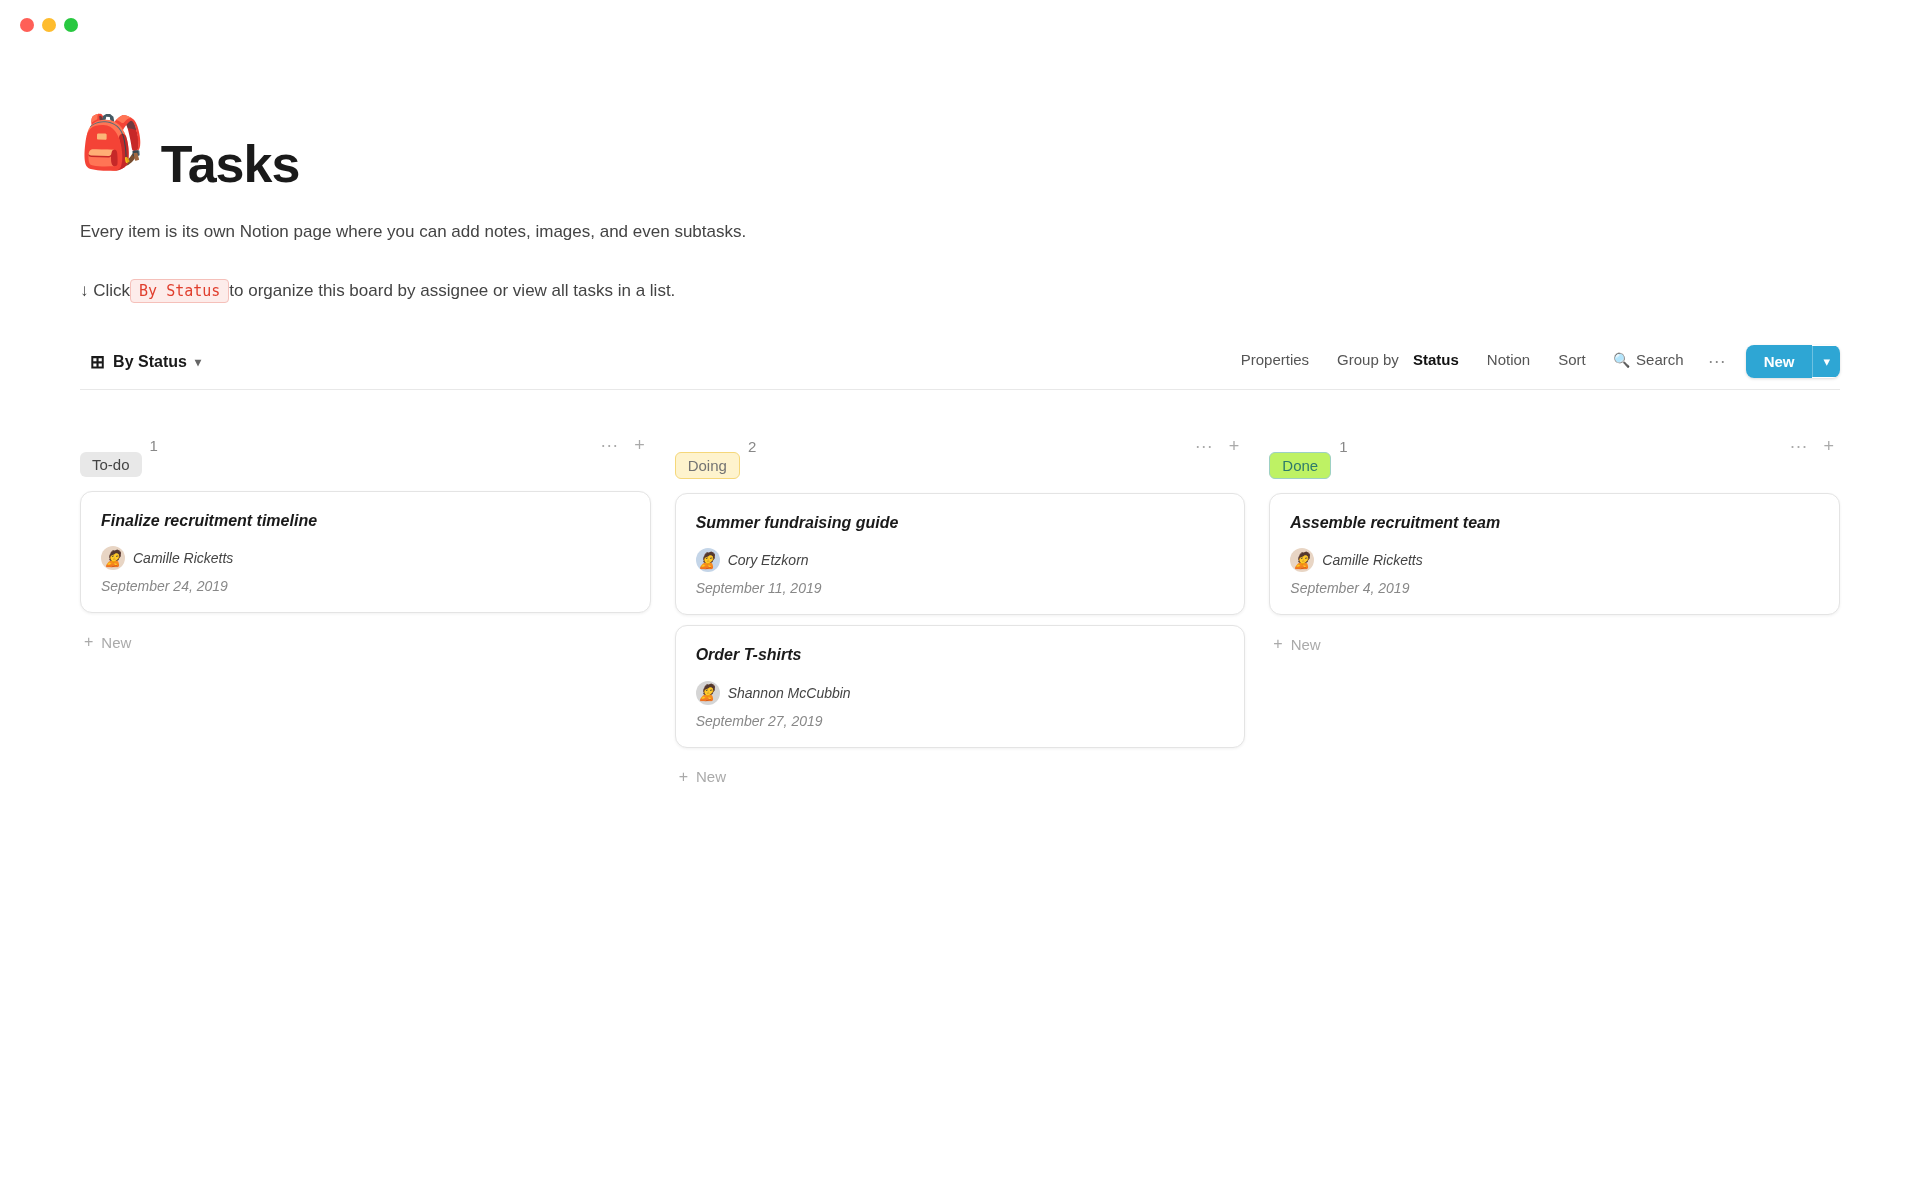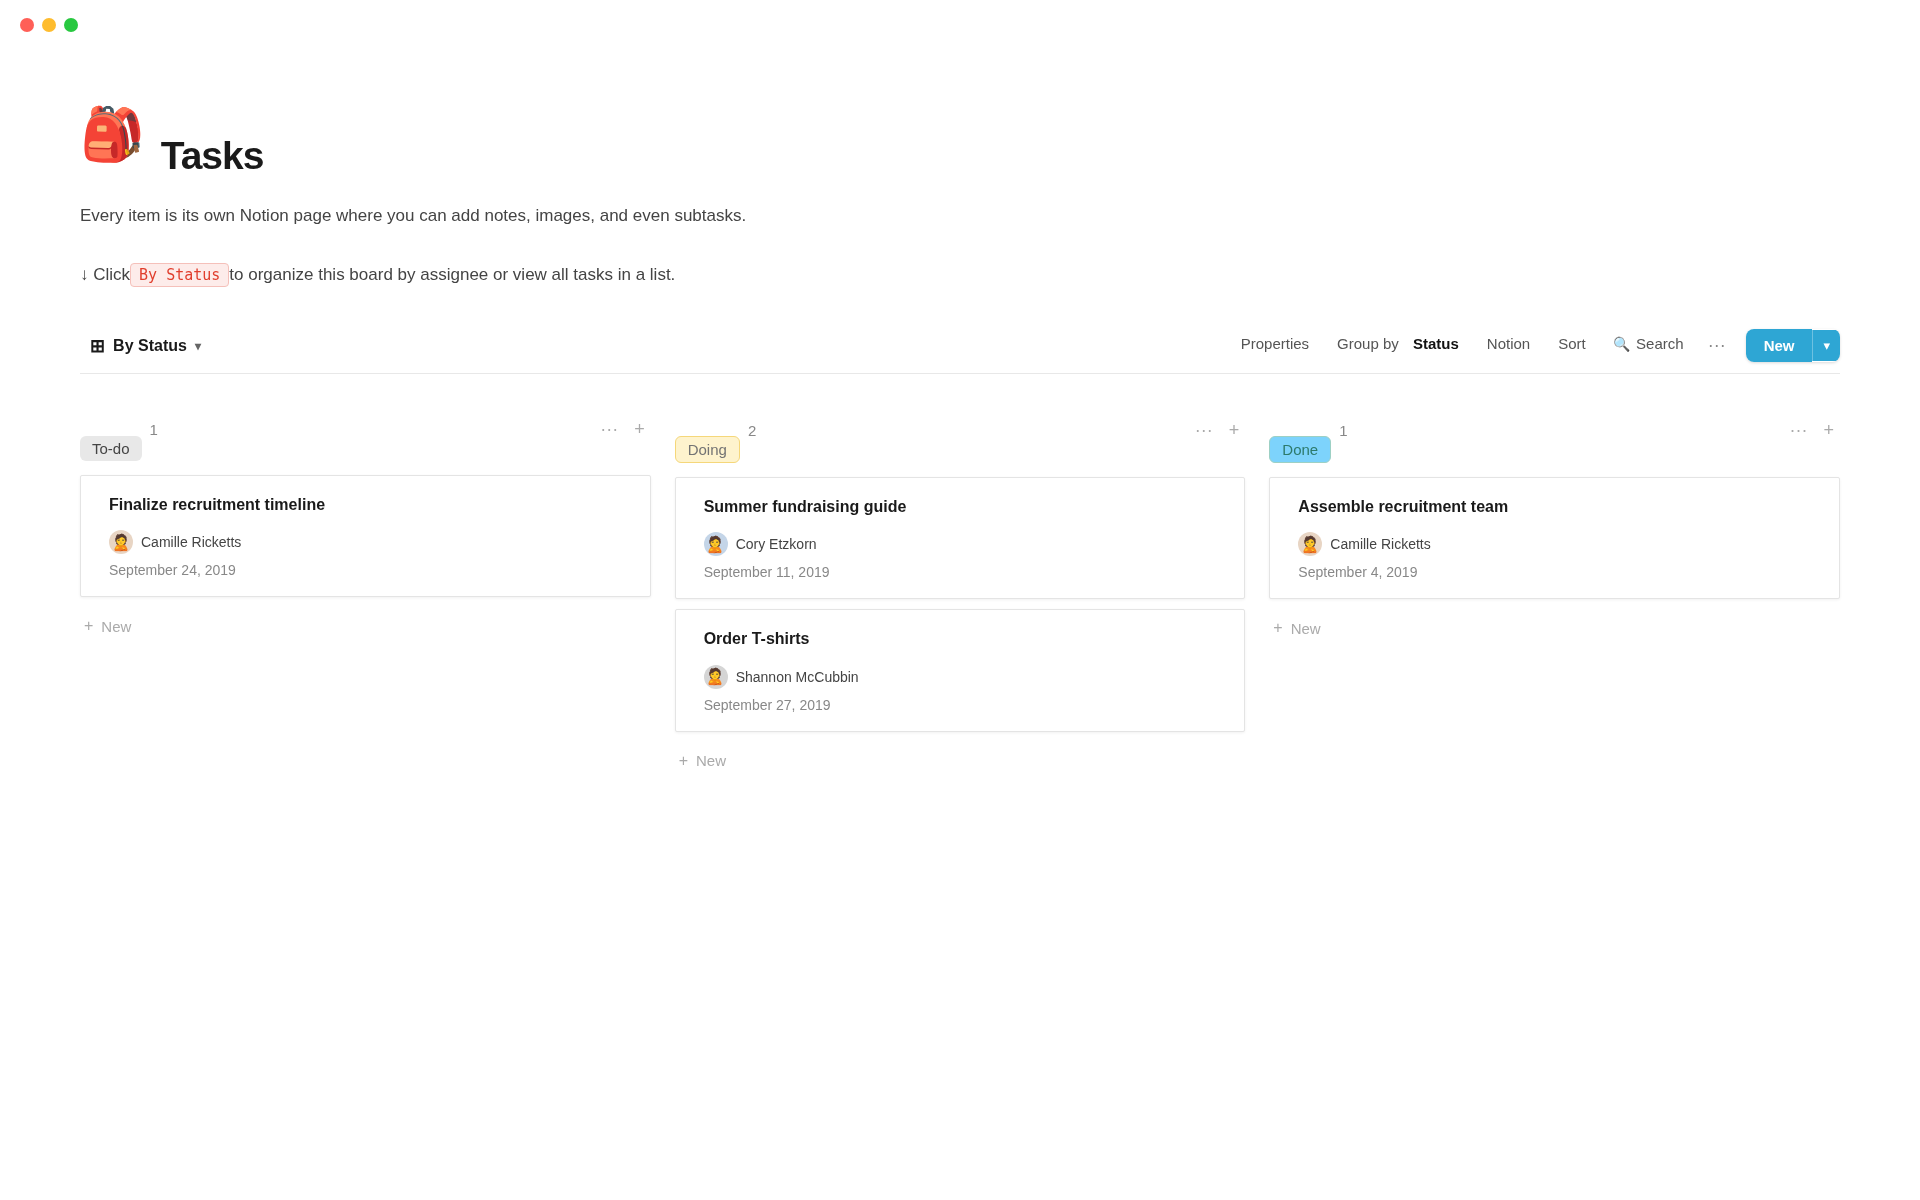--- a/index.html
+++ b/index.html
@@ -37,21 +37,21 @@
       display: flex;
       align-items: center;
       gap: 16px;
       margin-bottom: 24px;
     }
     .page-icon {
       font-size: 52px;
       line-height: 1;
     }
     .page-title {
-      font-size: 39px;
+      font-size: 52px;
       font-weight: 700;
       color: #1a1a1a;
       letter-spacing: -1px;
       margin-top: 44px;
     }
 
     
     .page-description {
       font-size: 17px;
       color: #444;
@@ -194,21 +194,21 @@
     .status-todo {
       background: #e8e8e8;
       color: #444;
     }
     .status-doing {
       background: #fef3cd;
       color: #737373;
       border: 1px solid #f5d77a;
     }
     .status-done {
-      background: #7dd3fc;
+      background: #bef264;
       color: #2d7a6b;
       border: 1px solid #9dd0c4;
     }
     .col-count {
       font-size: 15px;
       color: #888;
     }
     .col-header-actions {
       margin-left: auto;
       display: flex;
@@ -222,25 +222,26 @@
       color: #aaa;
       font-size: 18px;
       padding: 4px 6px;
       border-radius: 4px;
     }
 
     
     .card {
       background: #ffffff;
       border: 1px solid #e4e4e4;
-      border-radius: 2px;
-      padding: 18px 28px;
+      border-radius: 12px;
+      padding: 18px 20px;
       margin-bottom: 10px;
       cursor: pointer;
       box-shadow: 0 1px 3px rgba(0,0,0,0.06);
+      font-style: italic;
     }
     .card-title {
       font-size: 16px;
       font-weight: 700;
       color: #1a1a1a;
       margin-bottom: 14px;
       line-height: 1.4;
     }
     .card-meta {
       display: flex;

